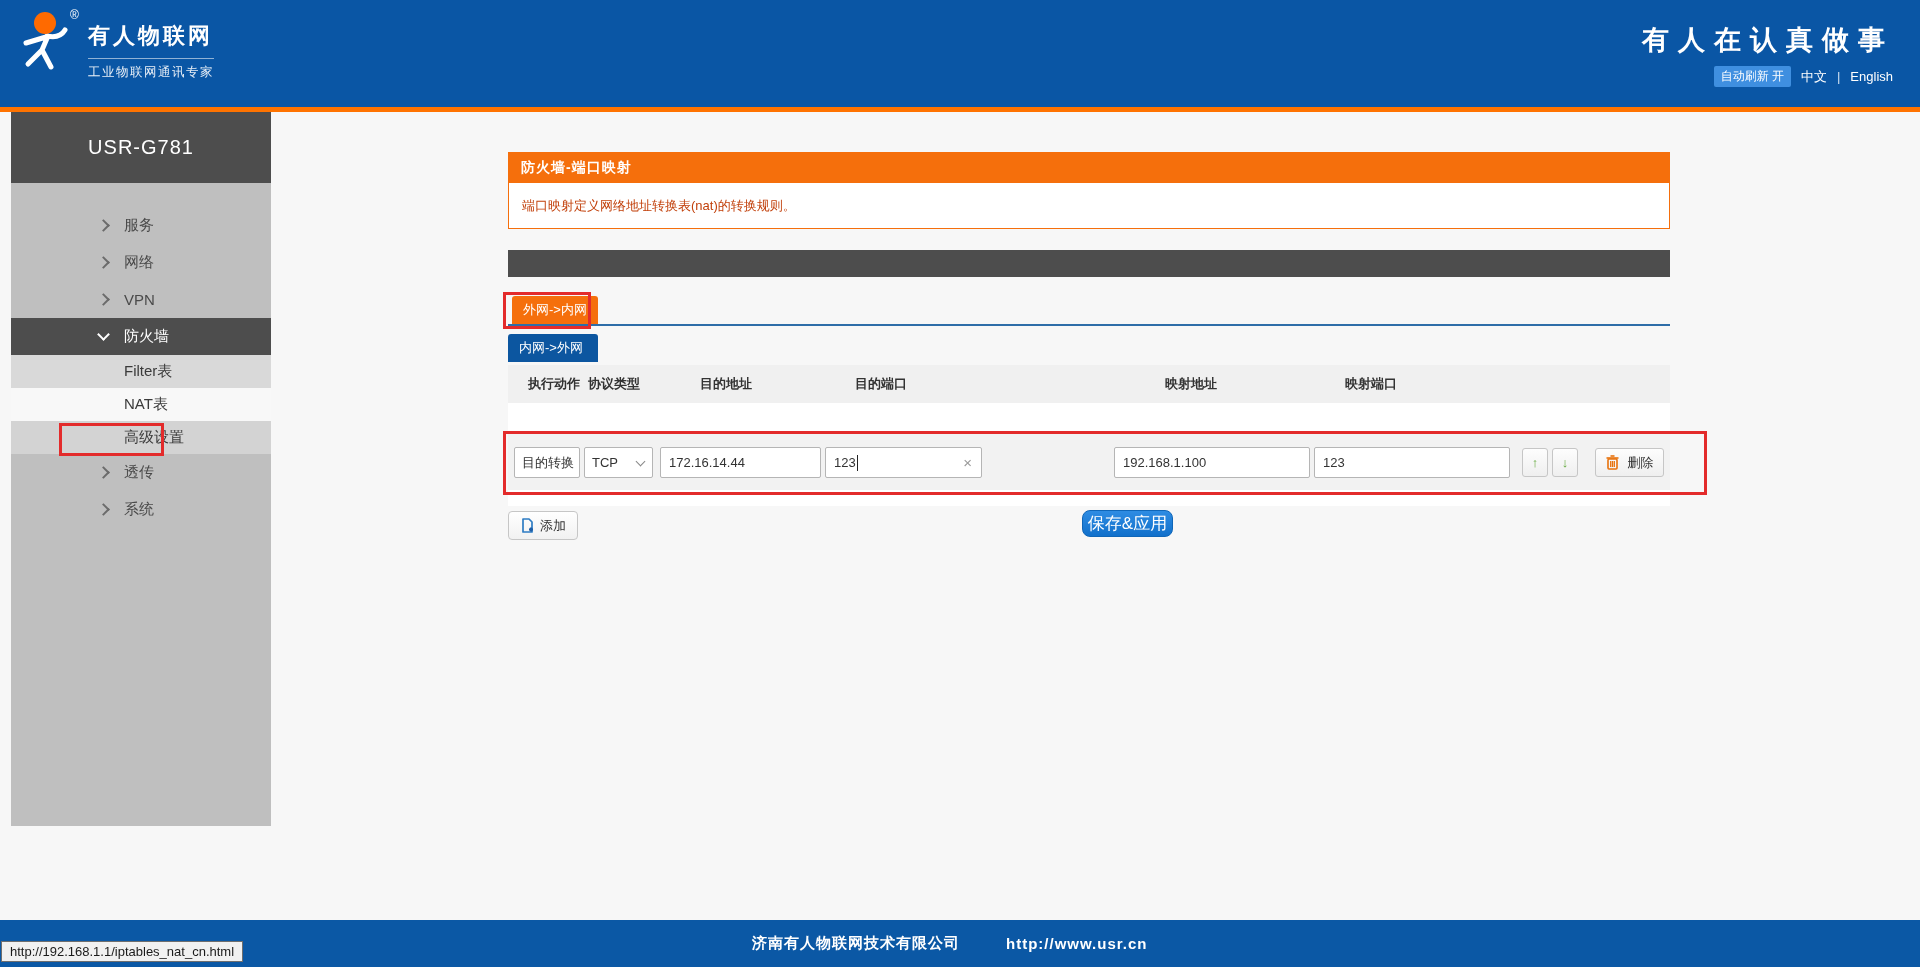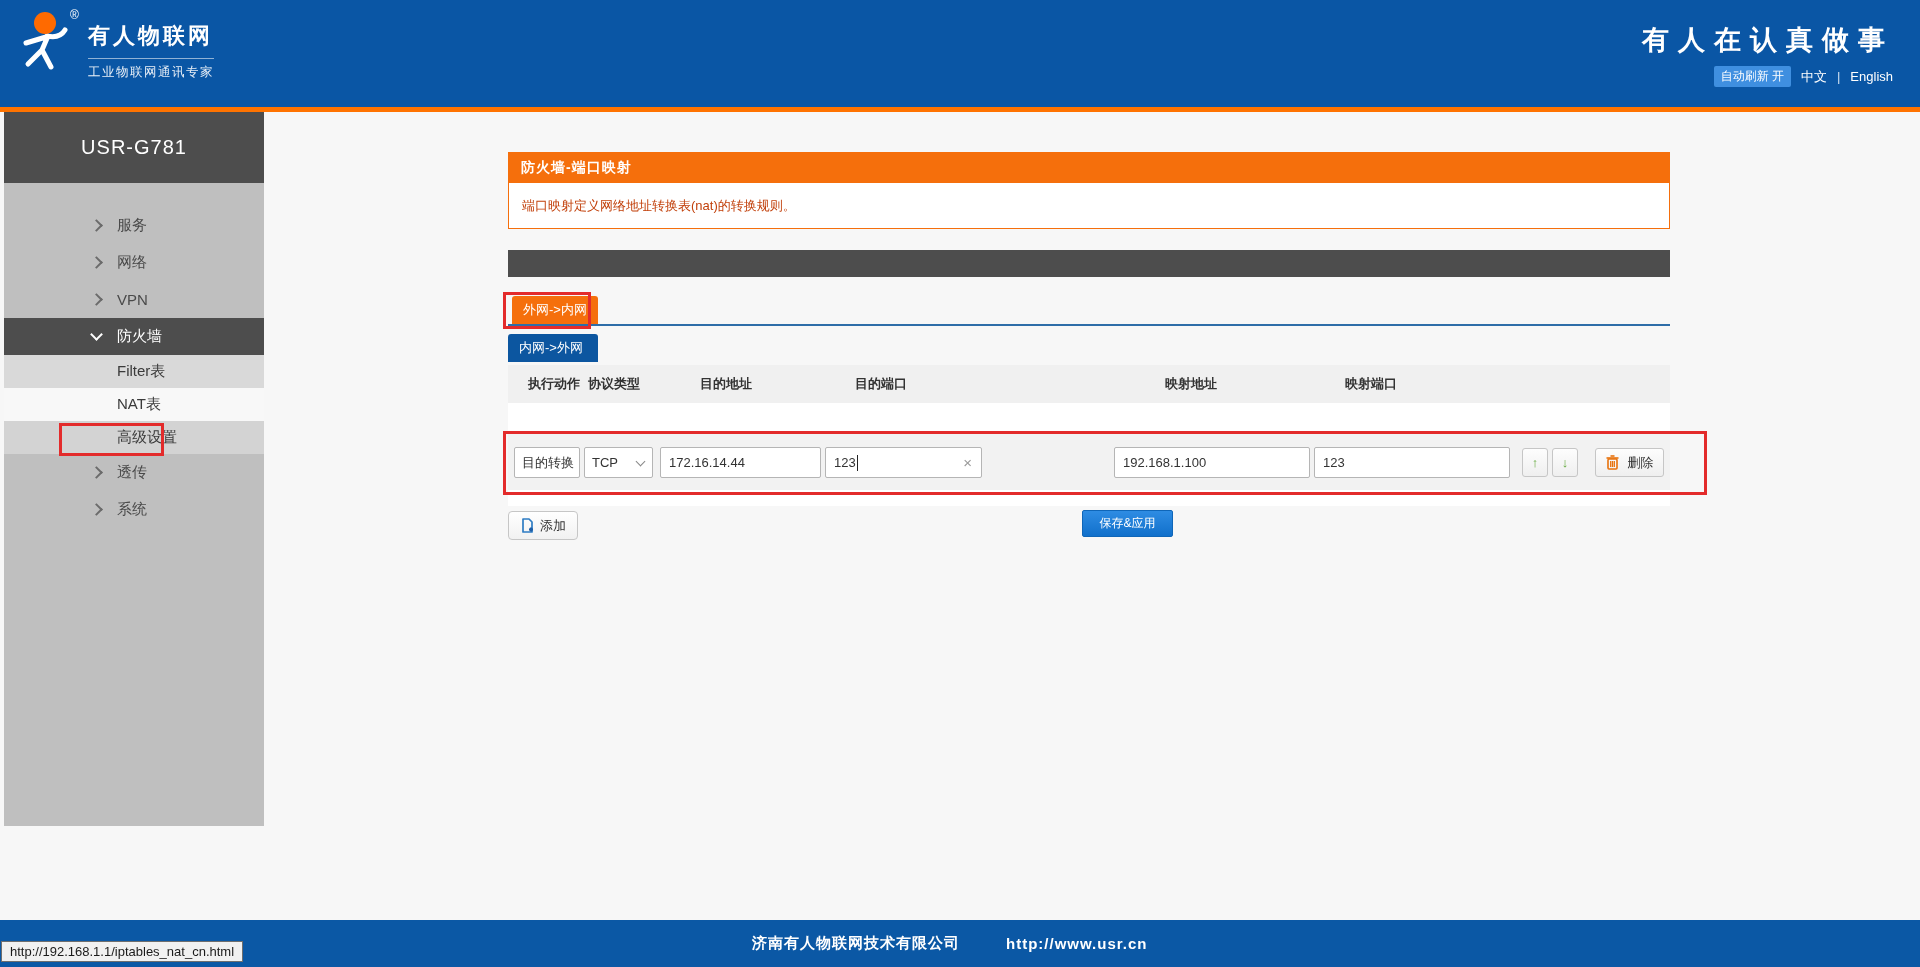--- a/index.html
+++ b/index.html
@@ -18,21 +18,21 @@
     font-size:12.5px; letter-spacing:1.5px; color:#E8EFF7; }
   .slogan { position:absolute; right:26px; top:22px; color:#fff; font-size:27px;
     font-weight:600; letter-spacing:9px; white-space:nowrap; }
   .header-sub { position:absolute; right:27px; top:66px; display:flex; align-items:center; gap:10px; }
   .refresh-badge { background:#3F8FE0; color:#fff; font-size:12px; padding:2px 7px;
     border-radius:2px; cursor:pointer; white-space:nowrap; }
   .lang { color:#fff; font-size:13px; cursor:pointer; }
   .lang-sep { color:#cfe0f1; font-size:13px; }
 
   
-  .sidebar { position:absolute; left:4px; top:112px; width:260px; height:714px; background:#BFBFBF; }
+  .sidebar { position:absolute; left:11px; top:112px; width:260px; height:714px; background:#BFBFBF; }
   .device-block { height:71px; background:#4D4D4D; color:#fff; display:flex;
     align-items:center; justify-content:center; font-size:20px; letter-spacing:1px; }
   .menu { padding-top:24px; }
   .menu-item { height:37px; display:flex; align-items:center; padding-left:88px;
     font-size:15px; color:#4A4A4A; cursor:pointer; }
   .menu-item.active { background:#4D4D4D; color:#FFFFFF; }
   .chev { width:9px; height:9px; border-right:2px solid #6B6B6B; border-bottom:2px solid #6B6B6B;
     display:inline-block; margin-right:16px; flex:0 0 auto; }
   .chev.right { transform:rotate(-45deg); }
   .chev.down  { transform:rotate(45deg); margin-top:-4px; }
@@ -93,22 +93,22 @@
     cursor:pointer; font-size:13px; color:#333; }
   .btn-up   { left:1014px; width:26px; }
   .btn-down { left:1044px; width:26px; }
   .btn-del  { left:1087px; width:69px; gap:9px; }
   .arrow-glyph { font-size:13px; font-weight:bold; color:#62A83A; }
 
   .add-btn { position:absolute; left:508px; top:511px; width:70px; height:29px;
     border:1px solid #C6C6C6; border-radius:4px; background:linear-gradient(#FFFFFF,#F1F1F1);
     display:flex; align-items:center; justify-content:center; gap:6px; font-size:13px; color:#333; cursor:pointer; }
   .save-btn { position:absolute; left:1082px; top:510px; width:91px; height:27px;
-    background:linear-gradient(#2E8CE3,#1170CB); border:1px solid #0F66B8; border-radius:2px;
-    color:#fff; font-size:12px; display:flex; align-items:center; justify-content:center; cursor:pointer; }
+    background:linear-gradient(#2E8CE3,#1170CB); border:1px solid #0F66B8; border-radius:8px;
+    color:#fff; font-size:17px; display:flex; align-items:center; justify-content:center; cursor:pointer; }
 
   
   .footer { position:absolute; left:0; top:920px; width:1920px; height:47px; background:#0B58A5; }
   .footer-inner { position:absolute; left:732px; top:0; height:47px; display:flex; align-items:center; gap:26px; }
   .footer-text { color:#fff; font-size:15px; font-weight:bold; letter-spacing:1px; white-space:nowrap;margin-left:20px; }
   .status-tip { position:absolute; left:1px; top:941px; height:21px; background:#F1F1F1;
     border:1px solid #6E6E6E; display:flex; align-items:center; padding:0 8px; font-size:13px; color:#1A1A1A; }
 </style>
 </head>
 <body>

